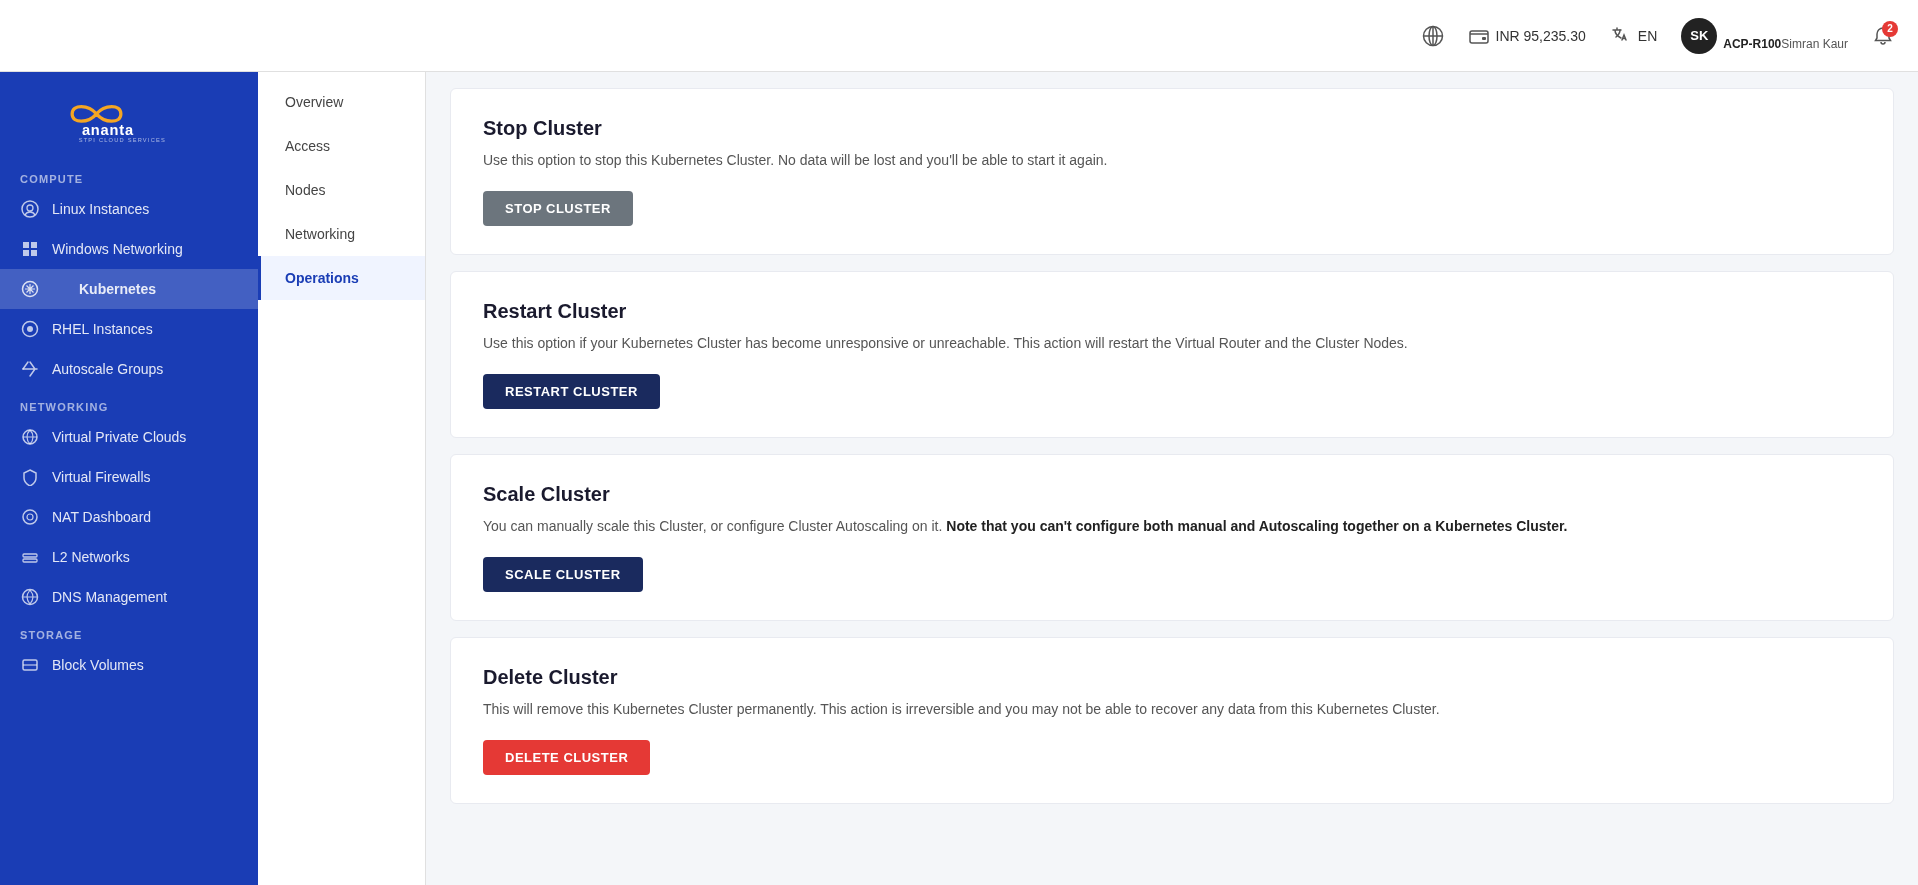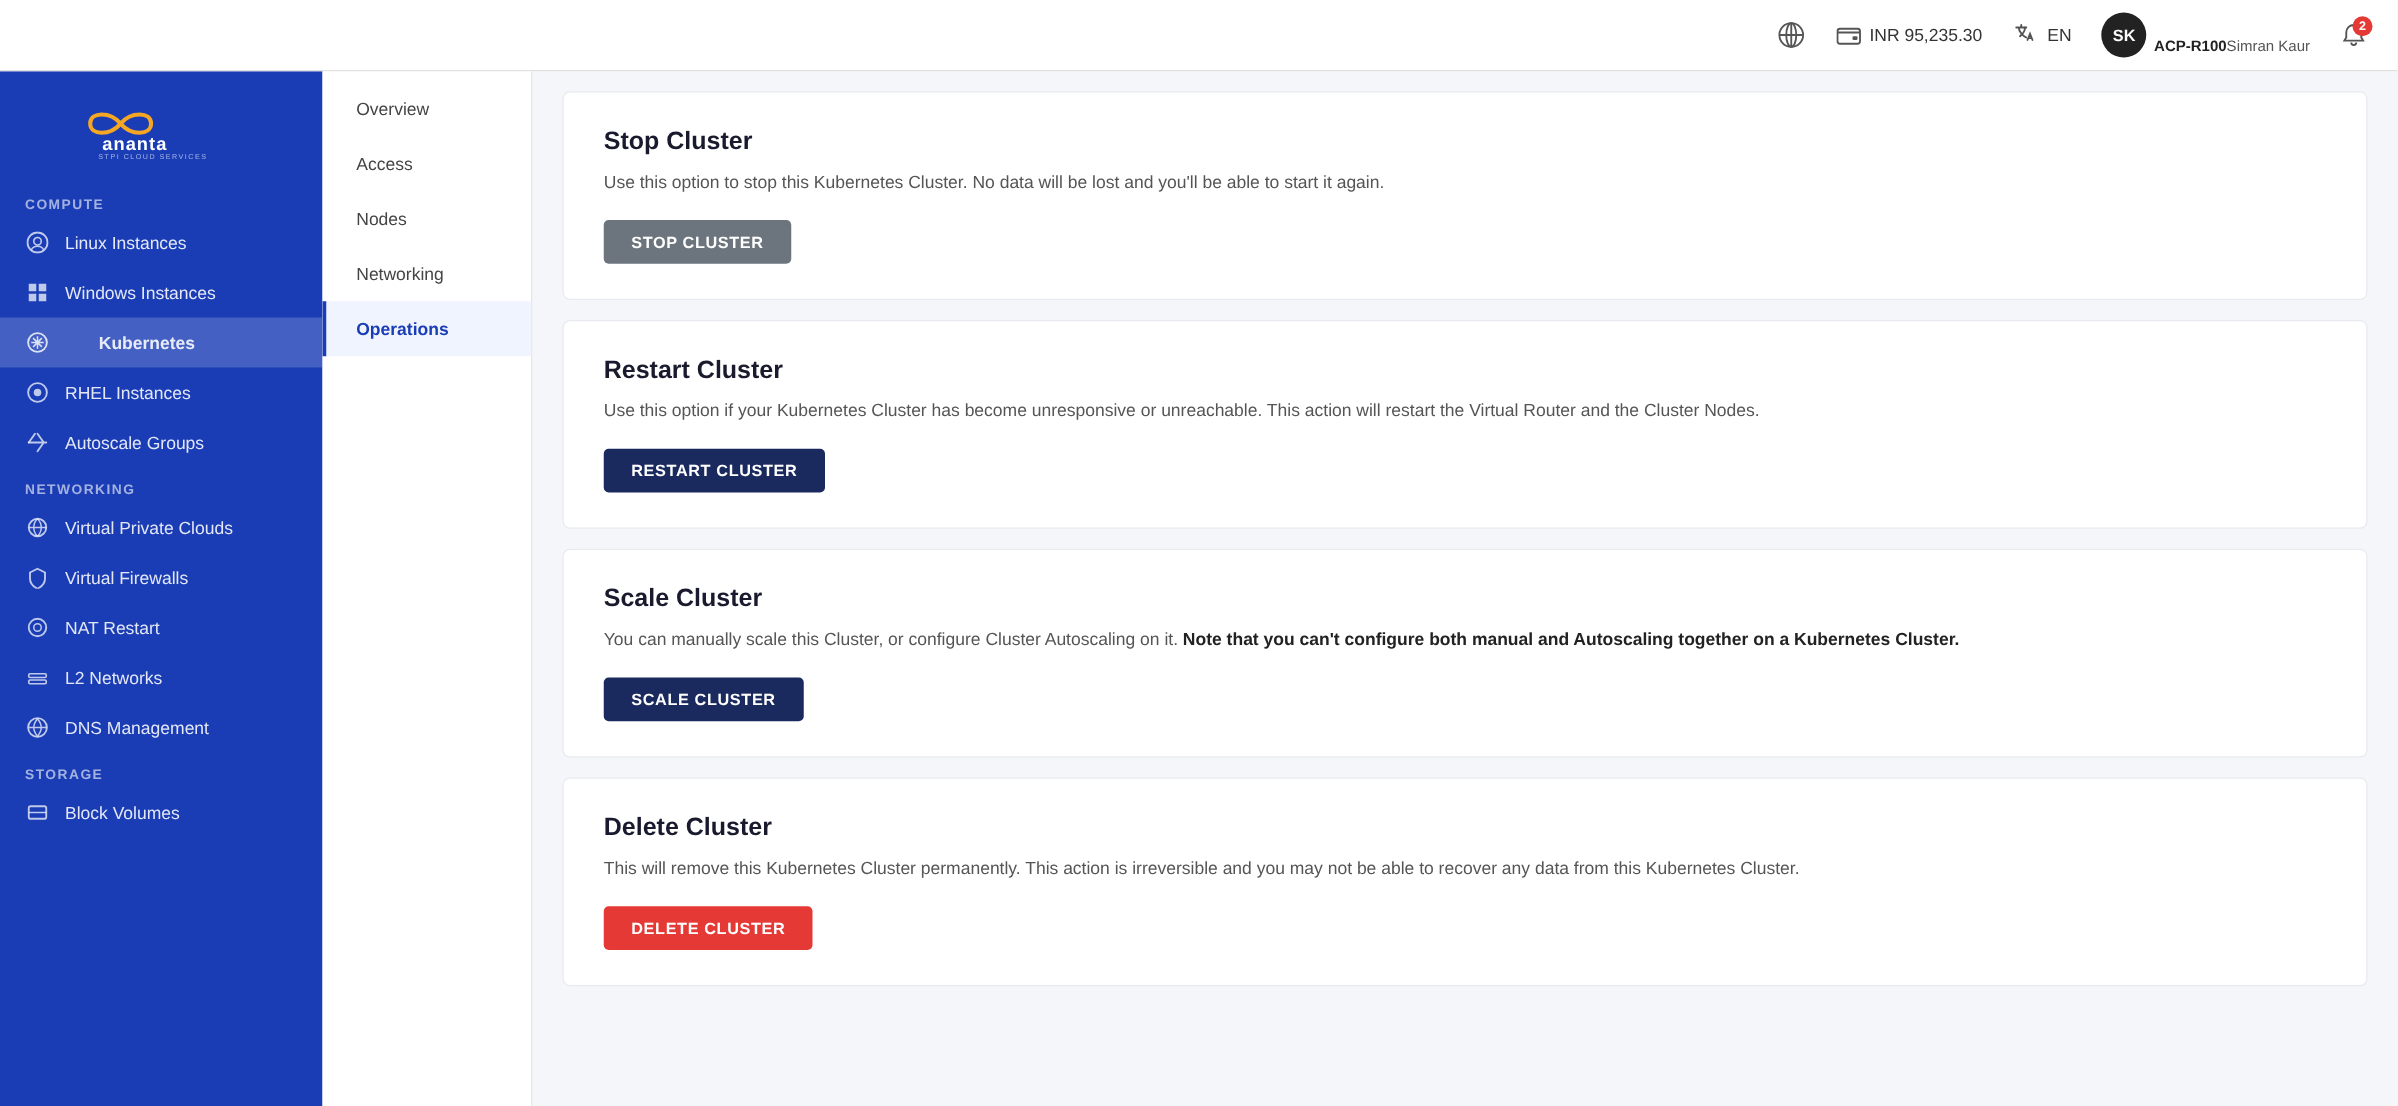--- a/index.html
+++ b/index.html
@@ -1,21 +1,21 @@
 <!DOCTYPE html>
 <html><head>
   <meta charset="utf-8">
   <style>
     * { box-sizing: border-box; margin: 0; padding: 0; }
     body { font-family: 'Segoe UI', Arial, sans-serif; background: #f0f2f5; display: flex; flex-direction: column; height: 885px; overflow: hidden; }
 
     
     .topbar {
       background: #fff;
-      height: 57px;
+      height: 72px;
       display: flex;
       align-items: center;
       justify-content: flex-end;
       padding: 0 24px;
       border-bottom: 1px solid #e0e0e0;
       gap: 24px;
       flex-shrink: 0;
     }
     .topbar-item {
       display: flex;
@@ -275,21 +275,21 @@
     </div>
     <div class="sidebar-item">
       <div class="sidebar-item-icon">
         <svg width="18" height="18" viewBox="0 0 18 18" fill="none">
             <rect x="2" y="2" width="6" height="6" fill="rgba(255,255,255,0.8)"></rect>
             <rect x="10" y="2" width="6" height="6" fill="rgba(255,255,255,0.8)"></rect>
             <rect x="2" y="10" width="6" height="6" fill="rgba(255,255,255,0.8)"></rect>
             <rect x="10" y="10" width="6" height="6" fill="rgba(255,255,255,0.8)"></rect>
           </svg>
       </div>
-      <span>Windows Instances</span>
+      <span>Windows Networking</span>
     </div>
     <div class="sidebar-item active">
       <div class="sidebar-item-icon">
         <svg width="18" height="18" viewBox="0 0 18 18" fill="none">
             <circle cx="9" cy="9" r="7.5" stroke="rgba(255,255,255,0.9)" stroke-width="1.5"></circle>
             <path d="M9 4v10M4 9h10M5.5 5.5l7 7M12.5 5.5l-7 7" stroke="rgba(255,255,255,0.9)" stroke-width="1.2"></path>
           </svg>
       </div>
       <span>Kubernetes</span>
     </div>
@@ -330,21 +330,21 @@
       </div>
       <span>Virtual Firewalls</span>
     </div>
     <div class="sidebar-item">
       <div class="sidebar-item-icon">
         <svg width="18" height="18" viewBox="0 0 18 18" fill="none">
             <circle cx="9" cy="9" r="7" stroke="rgba(255,255,255,0.8)" stroke-width="1.5"></circle>
             <circle cx="9" cy="9" r="3" stroke="rgba(255,255,255,0.8)" stroke-width="1.2"></circle>
           </svg>
       </div>
-      <span>NAT Restart</span>
+      <span>NAT Dashboard</span>
     </div>
     <div class="sidebar-item">
       <div class="sidebar-item-icon">
         <svg width="18" height="18" viewBox="0 0 18 18" fill="none">
             <rect x="2" y="6" width="14" height="3" rx="1" stroke="rgba(255,255,255,0.8)" stroke-width="1.3"></rect>
             <rect x="2" y="11" width="14" height="3" rx="1" stroke="rgba(255,255,255,0.8)" stroke-width="1.3"></rect>
           </svg>
       </div>
       <span>L2 Networks</span>
     </div>

